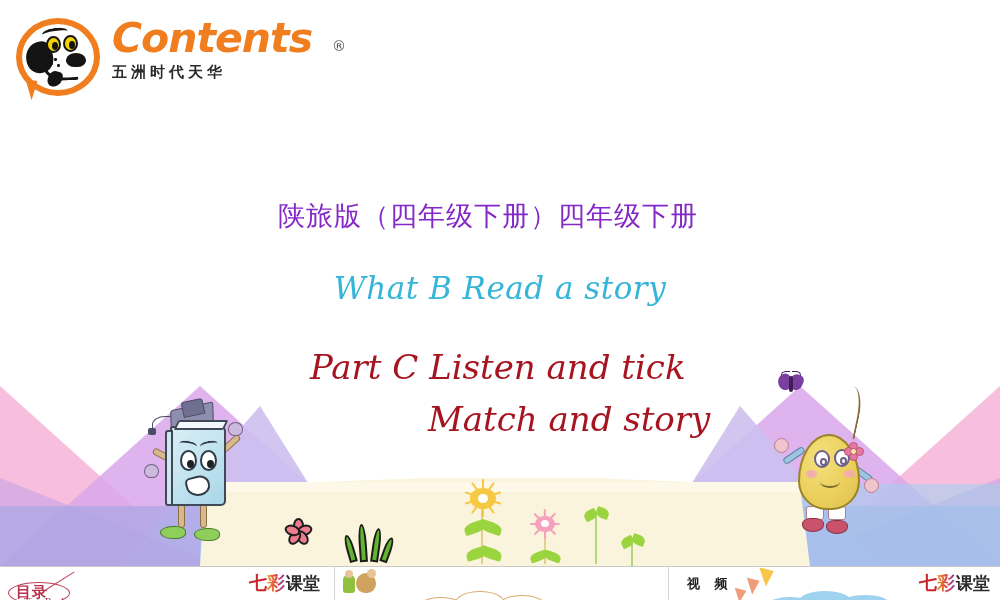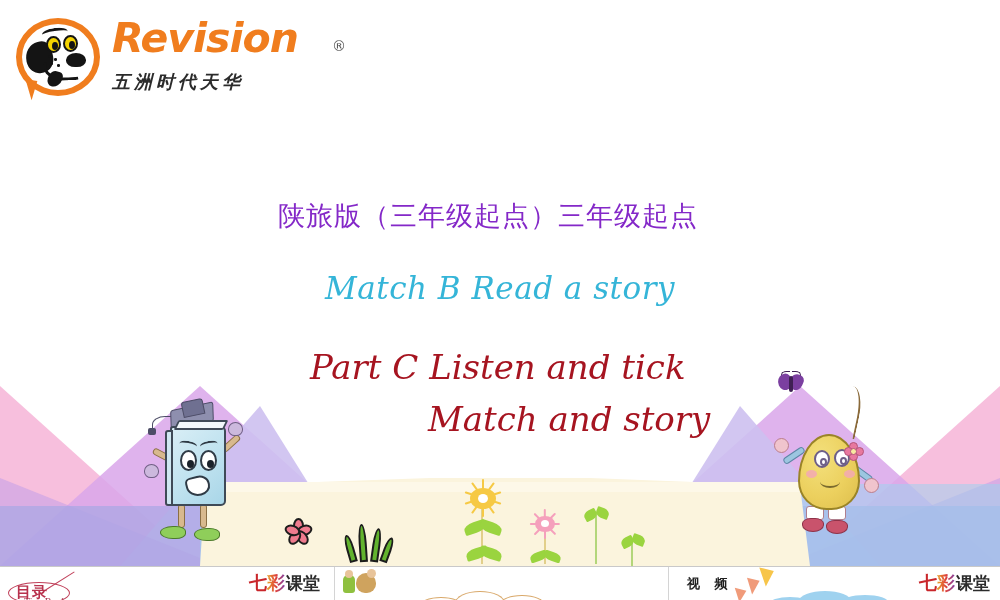--- a/index.html
+++ b/index.html
@@ -100,28 +100,27 @@
     letter-spacing: -1px;
     color: #f07d1e;
     line-height: 1;
     white-space: nowrap;
   }
   .logo-reg {
     position:absolute; left: 220px; top: 20px;
     font-size: 14px; color:#555; font-family:"DejaVu Sans",sans-serif;
   }
   .logo-cn {
-    margin-top: 11px;
+    margin-top: 4px;
     font-family: "DejaVu Sans", sans-serif;
     font-weight: bold;
-    font-size: 18px;
+    font-size: 15px;
     letter-spacing: 4px;
     color: #2b2b2b;
     white-space: nowrap;
-    font-style: italic;
   }
 
   
   .title-main {
     position:absolute; left:0; top:122px; width:1000px;
     text-align:center;
     font-family: "DejaVu Serif", serif;
     font-style: italic; font-weight: bold;
     font-size: 35px;
     color: #7b0fc4;
@@ -549,29 +548,29 @@
             <div class="dog-chin"></div>
             <div class="dog-freckle" style="left:4px;top:2px"></div>
             <div class="dog-freckle" style="left:10px;top:5px"></div>
             <div class="dog-freckle" style="left:6px;top:9px"></div>
             <div class="dog-freckle" style="left:13px;top:11px"></div>
           </div>
         </div>
       </div>
       <div class="logo-text">
         <div style="position:relative;">
-          <div class="logo-word">Revision</div>
+          <div class="logo-word">Contents</div>
           <div class="logo-reg">®</div>
         </div>
         <div class="logo-cn">五洲时代天华</div>
       </div>
     </div>
 
-    <div class="title-cn">陕旅版（三年级起点）三年级起点</div>
-    <div class="title-partb">Match B   Read a story</div>
+    <div class="title-cn">陕旅版（四年级下册）四年级下册</div>
+    <div class="title-partb">What B   Read a story</div>
     <div class="title-partc">
       <span>Part C    Listen and tick</span>
       <span class="l2">Match and story</span>
     </div>
 
     <div class="flower-pink">
       <span></span>
         <span></span>
         <span></span>
         <span></span>

